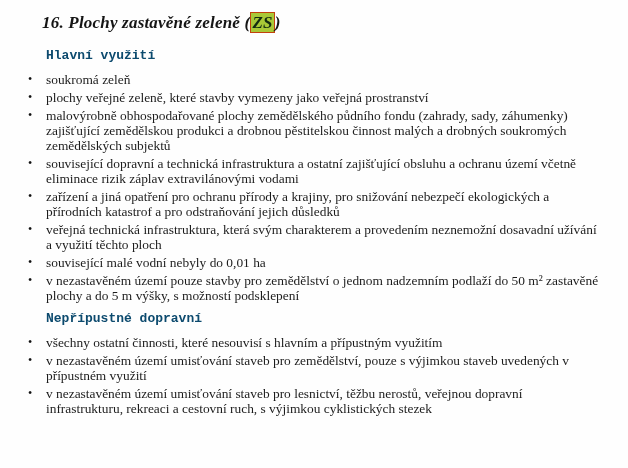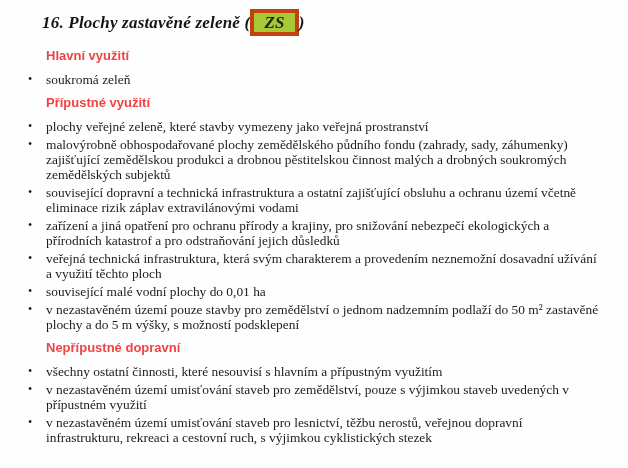--- a/index.html
+++ b/index.html
@@ -27,38 +27,38 @@
     font-family: "Liberation Serif", "DejaVu Serif", serif;
     font-size: 17px;
     line-height: 21px;
     font-weight: bold;
     font-style: italic;
     color: #151515;
     letter-spacing: 0.2px;
   }
   .doc-title .code-highlight {
     background: #a9c837;
-    border: 4px solid #c2410c;
-    padding: 0 10px;
+    border: 1px solid #c2410c;
+    padding: 0 1px;
     color: #132a10;
   }
   
   .sections {
     margin-top: 15px;
   }
   .section + .section {
     margin-top: 0;
   }
   .section-heading {
     margin: 8px 0 9px 0;
-    font-family: Liberation Sans, sans-serif;
+    font-family: Liberation Mono, monospace;
     font-size: 13px;
     line-height: 15px;
     font-weight: bold;
-    color: #ef4444;
+    color: #0c4a6e;
   }
   .bullets {
     margin: 0;
     padding: 0;
     list-style: none;
     font-family: "Liberation Serif", "DejaVu Serif", serif;
     font-size: 13.4px;
     line-height: 15px;
     color: #1c1c1c;
   }
@@ -92,21 +92,20 @@
     <h2 class="section-heading">Hlavní využití</h2>
     <ul class="bullets">
   <li class="bullet">
     <span class="bullet-marker">•</span>
     <span class="bullet-text">soukromá zeleň</span>
   </li>
 </ul>
   </section>
 
   <section class="section">
-    <h2 class="section-heading">Přípustné využití</h2>
     <ul class="bullets">
   <li class="bullet">
     <span class="bullet-marker">•</span>
     <span class="bullet-text">plochy veřejné zeleně, které stavby vymezeny jako veřejná prostranství</span>
   </li>
 
   <li class="bullet">
     <span class="bullet-marker">•</span>
     <span class="bullet-text">malovýrobně obhospodařované plochy zemědělského půdního fondu (zahrady, sady, záhumenky) zajišťující zemědělskou produkci a drobnou pěstitelskou činnost malých a drobných soukromých zemědělských subjektů</span>
   </li>
@@ -121,21 +120,21 @@
     <span class="bullet-text">zařízení a jiná opatření pro ochranu přírody a krajiny, pro snižování nebezpečí ekologických a přírodních katastrof a pro odstraňování jejich důsledků</span>
   </li>
 
   <li class="bullet">
     <span class="bullet-marker">•</span>
     <span class="bullet-text">veřejná technická infrastruktura, která svým charakterem a provedením neznemožní dosavadní užívání a využití těchto ploch</span>
   </li>
 
   <li class="bullet">
     <span class="bullet-marker">•</span>
-    <span class="bullet-text">související malé vodní plochy do 0,01 ha</span>
+    <span class="bullet-text">související malé vodní nebyly do 0,01 ha</span>
   </li>
 
   <li class="bullet">
     <span class="bullet-marker">•</span>
     <span class="bullet-text">v nezastavěném území pouze stavby pro zemědělství o jednom nadzemním podlaží do 50 m² zastavěné plochy a do 5 m výšky, s možností podsklepení</span>
   </li>
 </ul>
   </section>
 
   <section class="section">

